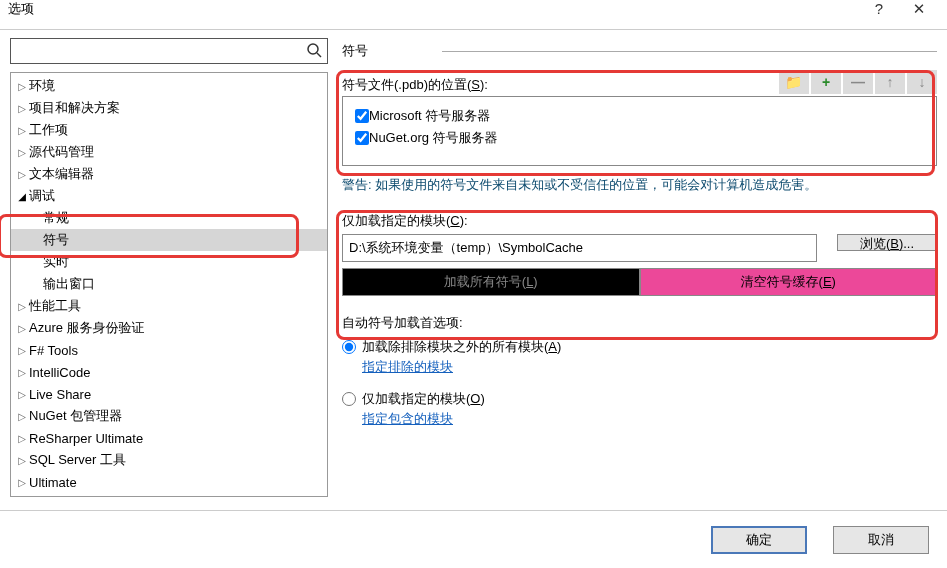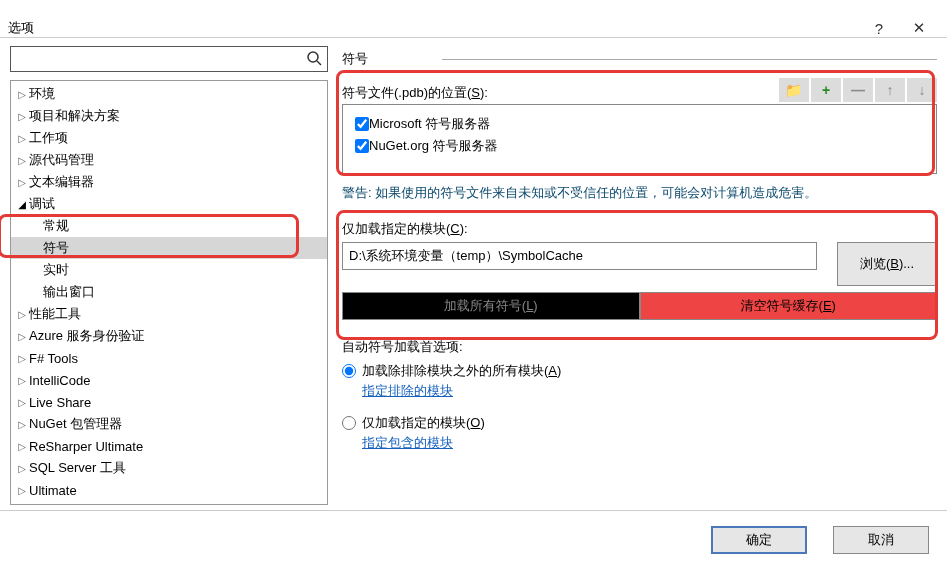--- a/index.html
+++ b/index.html
@@ -1,18 +1,18 @@
 <!DOCTYPE html>
 <html><head>
 <meta charset="utf-8">
 <style>
   * { box-sizing: border-box; margin: 0; padding: 0; }
   body { font-family: "Microsoft YaHei", "Segoe UI", sans-serif; font-size: 13px; background: #fff; width: 947px; height: 568px; overflow: hidden; position: relative; }
   
-  .titlebar { height: 38px; display: flex; align-items: flex-end; padding: 0 8px; border-bottom: 1px solid #ccc; }
+  .titlebar { height: 30px; display: flex; align-items: flex-start; padding: 0 8px; border-bottom: 1px solid #ccc; }
   .titlebar .title { flex: 1; }
   .titlebar .sysbtn { width: 40px; text-align: center; font-size: 15px; color: #333; cursor: default; }
   
   .content { display: flex; height: 467px; padding: 8px 10px 0 10px; gap: 14px; }
   
   .left-pane { width: 318px; display: flex; flex-direction: column; }
   .search-wrap { position: relative; margin-bottom: 8px; }
   .search-input { width: 100%; height: 26px; padding: 2px 28px 2px 6px; border: 1px solid #555; font-size: 13px; }
   .search-icon { position: absolute; right: 6px; top: 4px; font-size: 15px; color: #333; pointer-events: none; }
   
@@ -48,24 +48,24 @@
   
   .symbol-list { border: 1px solid #888; min-height: 70px; padding: 8px 12px; }
   .symbol-row { display: flex; align-items: center; height: 22px; }
   .symbol-row input[type=checkbox] { width: 14px; height: 14px; }
   
   .warning { margin-top: 10px; color: #0c4a6e; font-size: 13px; white-space: nowrap; overflow: hidden; }
   
   .cache-section { margin-top: 18px; }
   .cache-row { display: flex; gap: 20px; margin-top: 4px; }
   .cache-input { flex: 1; height: 28px; border: 1px solid #888; padding: 2px 6px; font-size: 13px; }
-  .browse-btn { width: 100px; height: 44px; background: #e6e6e6; border: 1px solid #888; font-size: 13px; cursor: default; }
+  .browse-btn { width: 100px; height: 17px; background: #e6e6e6; border: 1px solid #888; font-size: 13px; cursor: default; }
   
   .cache-btns { display: flex; margin-top: 6px; }
-  .cache-btns button { flex: 1; height: 28px; border: 1px solid #888; background: #ef4444; font-size: 13px; cursor: default; }
+  .cache-btns button { flex: 1; height: 28px; border: 1px solid #888; background: #ec4899; font-size: 13px; cursor: default; }
   .cache-btns button:first-child { background: #000000; color: #888; }
   
   .auto-section { margin-top: 18px; }
   .radio-row { display: flex; align-items: center; gap: 6px; margin-top: 6px; }
   .radio-row input[type=radio] { width: 14px; height: 14px; }
   .link-text { color: #1560bd; text-decoration: underline; margin-left: 20px; margin-top: 2px; font-size: 13px; cursor: default; }
   
   .hb2 { left: 336px; top: 70px; width: 599px; height: 106px; }
   .hb3 { left: 336px; top: 210px; width: 602px; height: 130px; }
   

